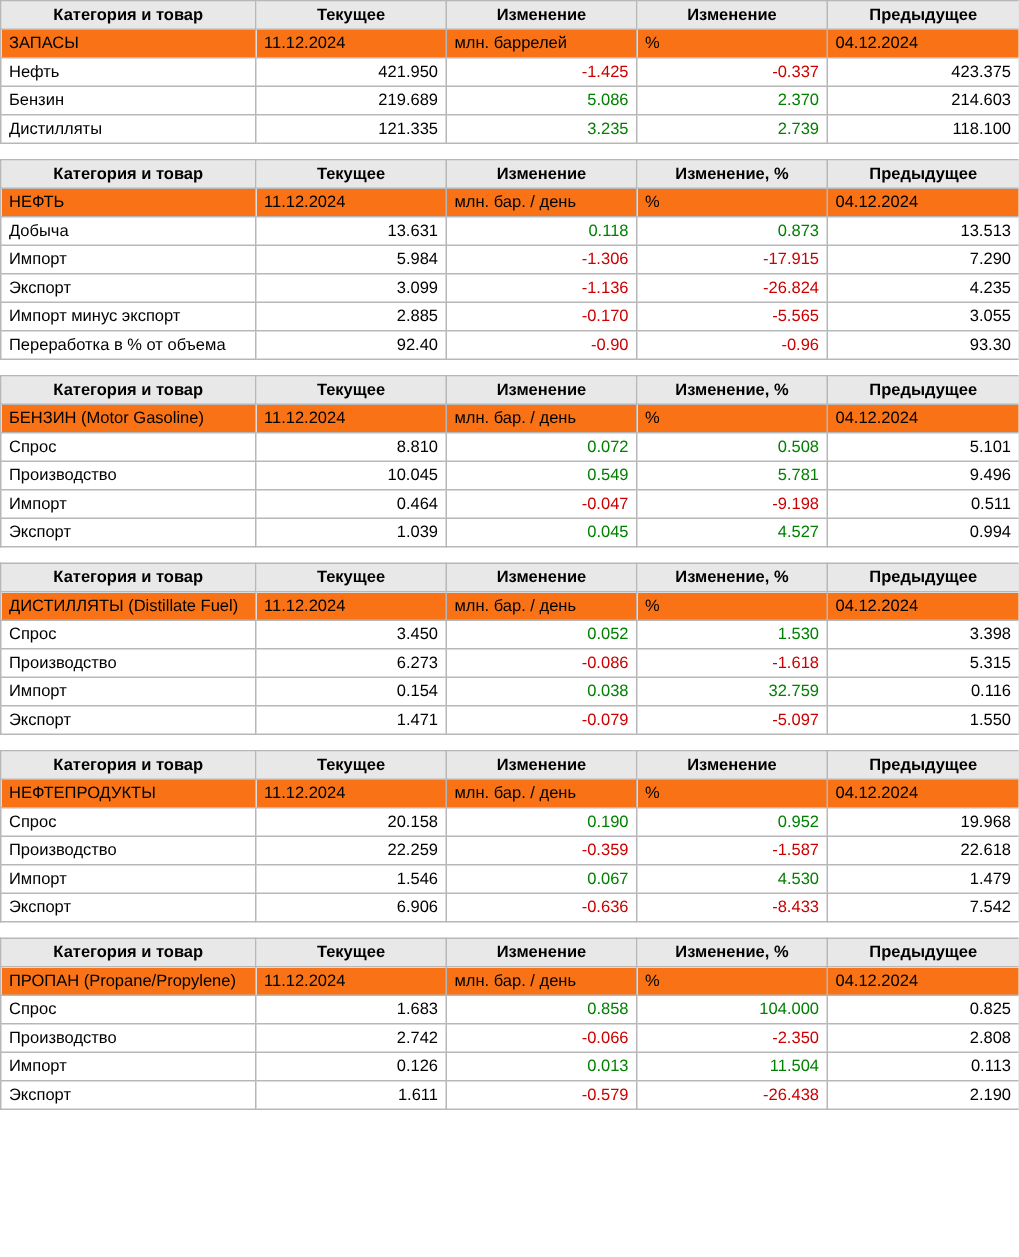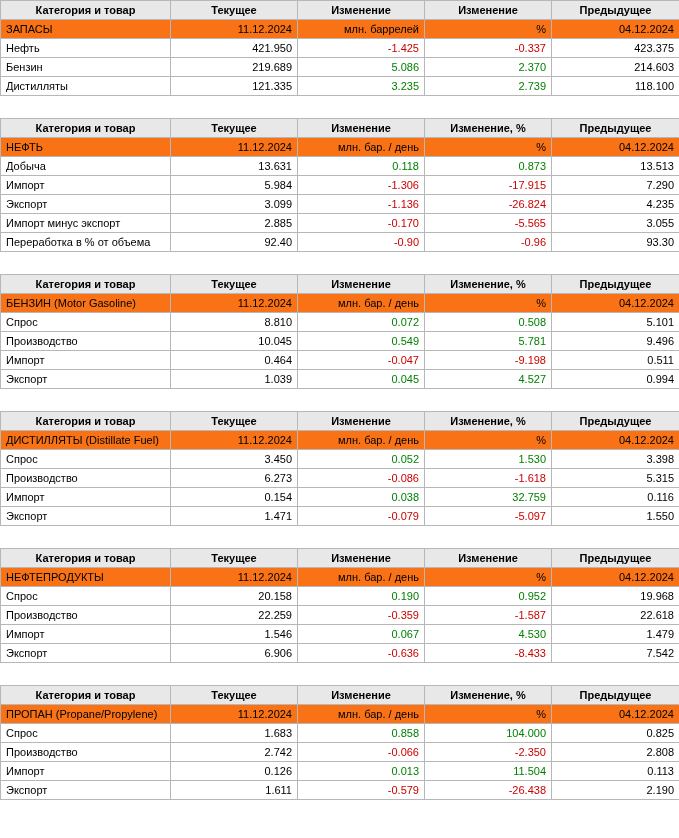--- a/index.html
+++ b/index.html
@@ -13,21 +13,21 @@
     font-size: 11px;
     color: #000000;
   }
   #tables {
     display: block;
   }
   table.data-table {
     width: 679px;
     border-collapse: collapse;
     table-layout: fixed;
-    margin: 0 0 22px 0;
+    margin: 0 0 10px 0;
   }
   table.data-table td,
   table.data-table th {
     border: 1px solid #b7b7b7;
     padding: 2px 5px;
     font-weight: normal;
     font-size: 11px;
     line-height: 14px;
     height: 14px;
     overflow: hidden;
@@ -41,21 +41,21 @@
   }
   tr.subheader-row td {
     background: #f97316;
     font-weight: normal;
     color: #000;
   }
   tr.subheader-row td.cat {
     text-align: left;
   }
   tr.subheader-row td.num {
-    text-align: right;
+    text-align: left;
   }
   tr.data-row td.cat {
     text-align: left;
     background: #ffffff;
   }
   tr.data-row td.num {
     text-align: right;
     background: #ffffff;
   }
   td.pos { color: #008000; }

